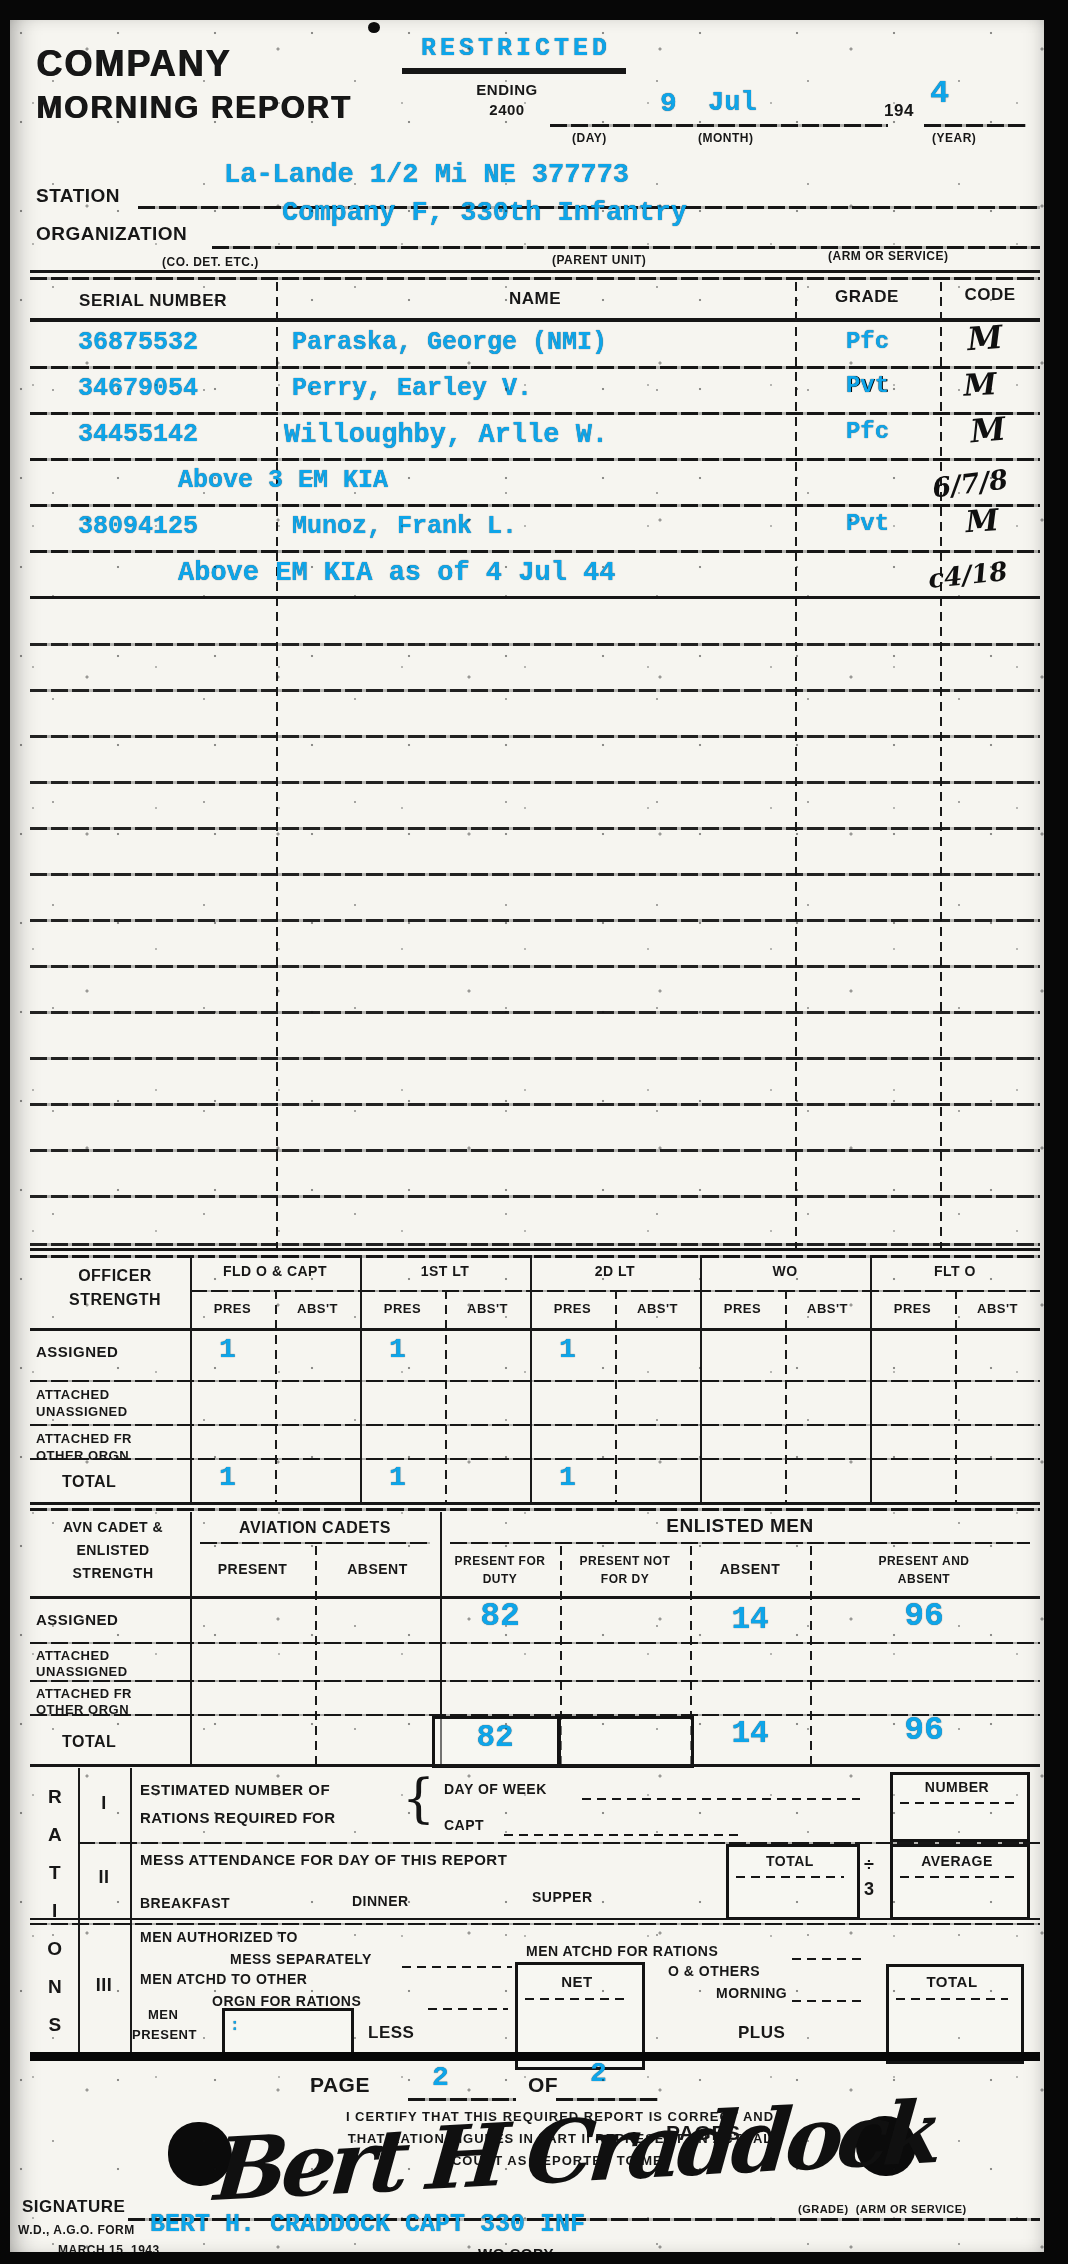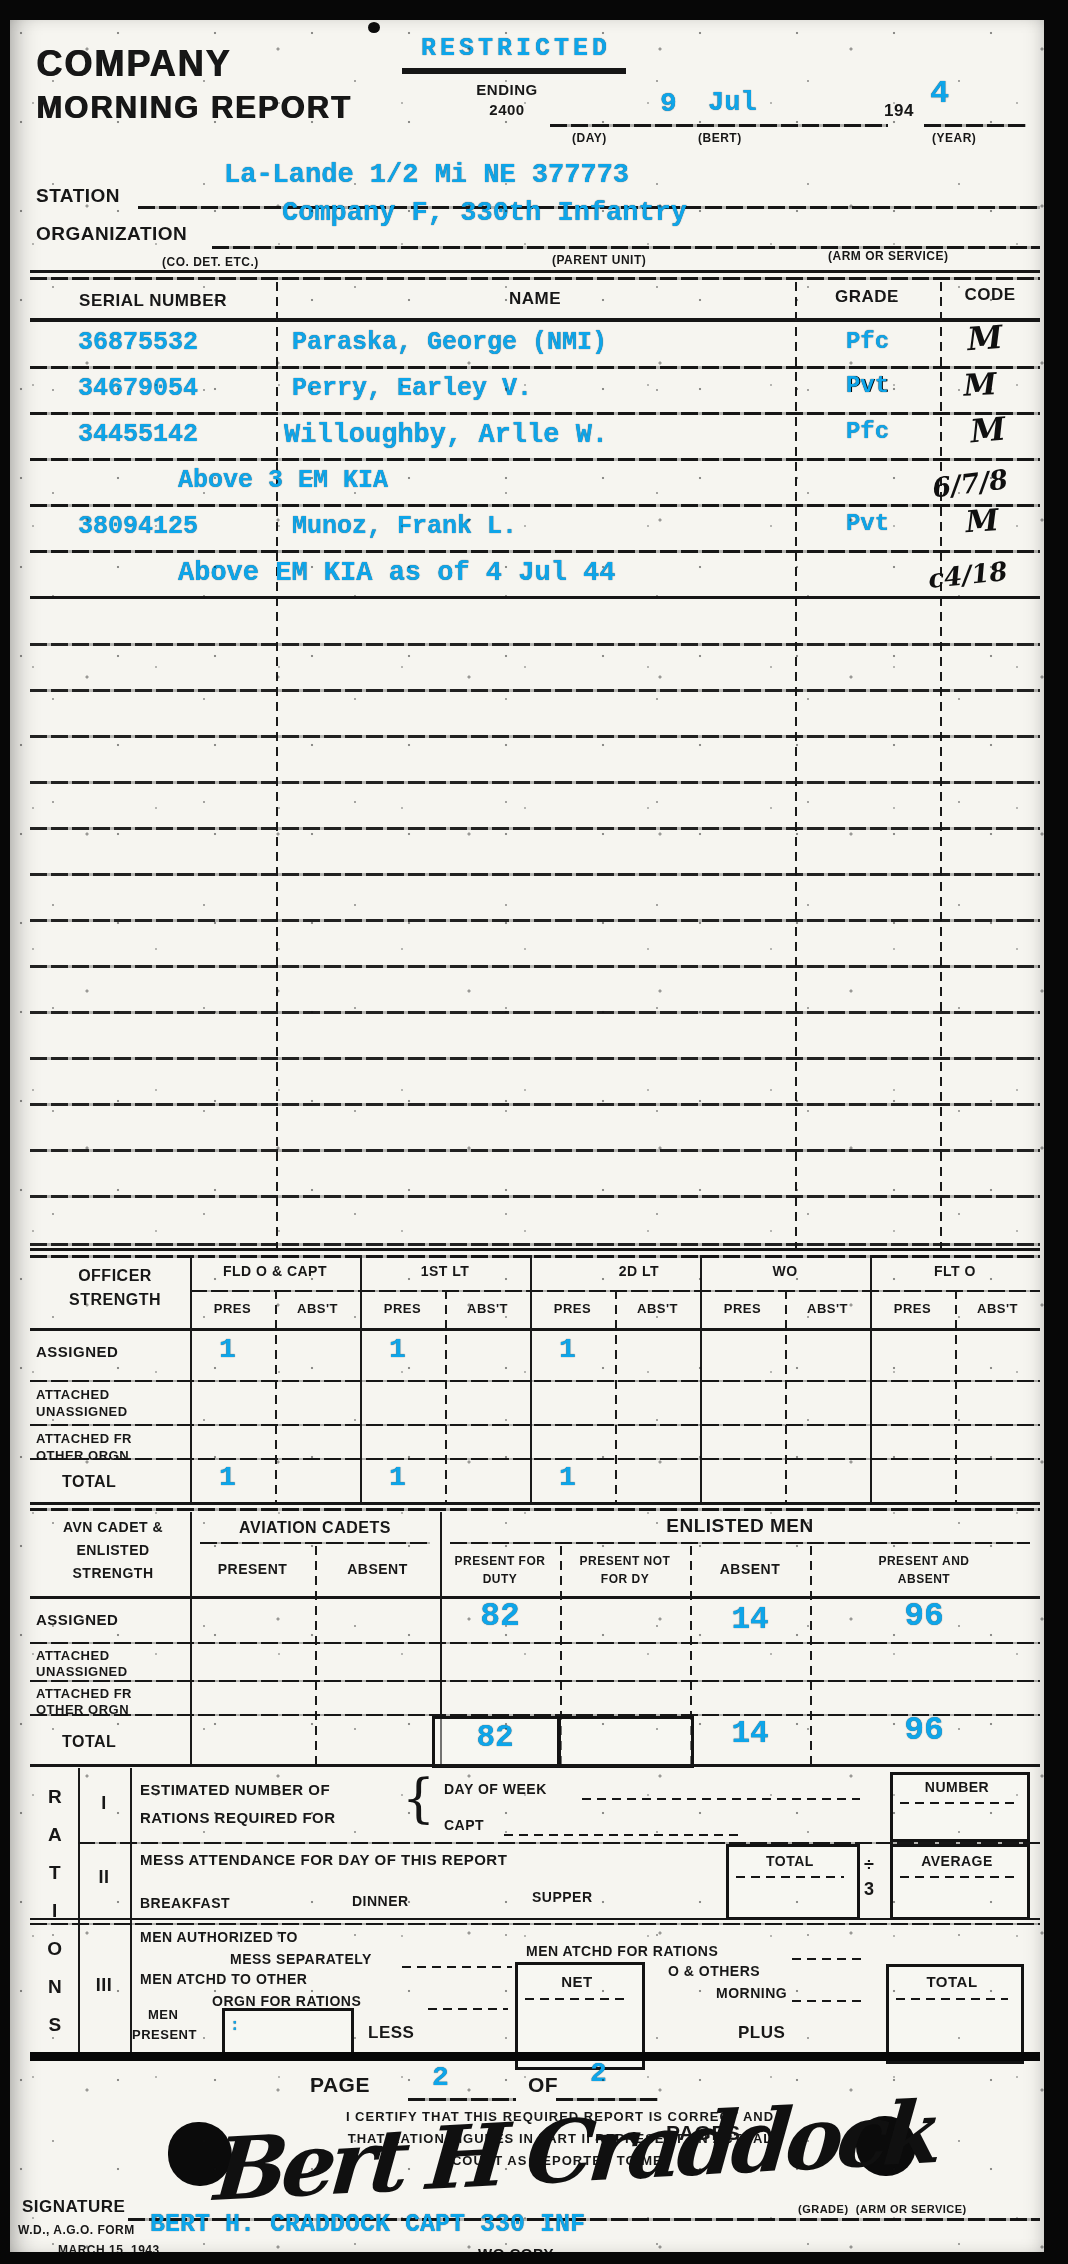--- a/index.html
+++ b/index.html
@@ -43,21 +43,21 @@
 
 <div class="abs tw ctr" style="left:398px;top:36px;width:236px;font-size:25px;letter-spacing:4px;">RESTRICTED</div>
 <div class="hl solid" style="left:402px;top:68px;width:224px;height:6px;"></div>
 
 <div class="abs lbl ctr" style="left:452px;top:82px;width:110px;font-size:15px;">ENDING</div>
 <div class="abs lbl ctr" style="left:452px;top:102px;width:110px;font-size:15px;">2400</div>
 <div class="hl" style="left:550px;top:124px;width:338px;height:3px;"></div>
 <div class="abs tw" style="left:660px;top:90px;font-size:28px;">9</div>
 <div class="abs tw" style="left:708px;top:90px;font-size:27px;">Jul</div>
 <div class="abs lbl" style="left:572px;top:132px;font-size:12px;">(DAY)</div>
-<div class="abs lbl" style="left:698px;top:132px;font-size:12px;">(BERT)</div>
+<div class="abs lbl" style="left:698px;top:132px;font-size:12px;">(MONTH)</div>
 <div class="abs lbl" style="left:884px;top:102px;font-size:17px;">194</div>
 <div class="abs tw" style="left:930px;top:78px;font-size:32px;">4</div>
 <div class="hl" style="left:924px;top:124px;width:102px;height:3px;"></div>
 <div class="abs lbl" style="left:932px;top:132px;font-size:12px;">(YEAR)</div>
 
 <div class="abs lbl" style="left:36px;top:186px;font-size:19px;">STATION</div>
 <div class="abs tw" style="left:224px;top:162px;font-size:27px;">La-Lande 1/2 Mi NE 377773</div>
 <div class="hl" style="left:138px;top:206px;width:902px;height:3px;"></div>
 
 <div class="abs lbl" style="left:36px;top:224px;font-size:19px;">ORGANIZATION</div>
@@ -129,21 +129,21 @@
     <div class="hl" style="left: 30px; top: 1243px; width: 1010px; height: 3px; opacity: 0.95;"></div>
   </div>
 
 <div class="hl solid" style="left:30px;top:1248px;width:1010px;height:3px;"></div>
 <div class="hl" style="left:30px;top:1255px;width:1010px;height:3px;"></div>
 
 <div class="abs lbl ctr" style="left:55px;top:1264px;width:120px;font-size:16px;line-height:24px;">OFFICER STRENGTH</div>
 
 <div class="abs lbl ctr" style="left:192px;top:1264px;width:166px;font-size:14px;">FLD O &amp; CAPT</div>
 <div class="abs lbl ctr" style="left:362px;top:1264px;width:166px;font-size:14px;">1ST LT</div>
-<div class="abs lbl ctr" style="left:532px;top:1264px;width:166px;font-size:14px;padding-left:24px;">2D LT</div>
+<div class="abs lbl ctr" style="left:532px;top:1264px;width:166px;font-size:14px;">2D LT</div>
 <div class="abs lbl ctr" style="left:702px;top:1264px;width:166px;font-size:14px;">WO</div>
 <div class="abs lbl ctr" style="left:872px;top:1264px;width:166px;font-size:14px;">FLT O</div>
 <div class="hl" style="left:190px;top:1290px;width:850px;height:2px;"></div>
 
 <div class="abs lbl ctr" style="left:190px;top:1302px;width:85px;font-size:13px;">PRES</div>
 <div class="abs lbl ctr" style="left:275px;top:1302px;width:85px;font-size:13px;">ABS'T</div>
 <div class="abs lbl ctr" style="left:360px;top:1302px;width:85px;font-size:13px;">PRES</div>
 <div class="abs lbl ctr" style="left:445px;top:1302px;width:85px;font-size:13px;">ABS'T</div>
 <div class="abs lbl ctr" style="left:530px;top:1302px;width:85px;font-size:13px;">PRES</div>
 <div class="abs lbl ctr" style="left:615px;top:1302px;width:85px;font-size:13px;">ABS'T</div>

